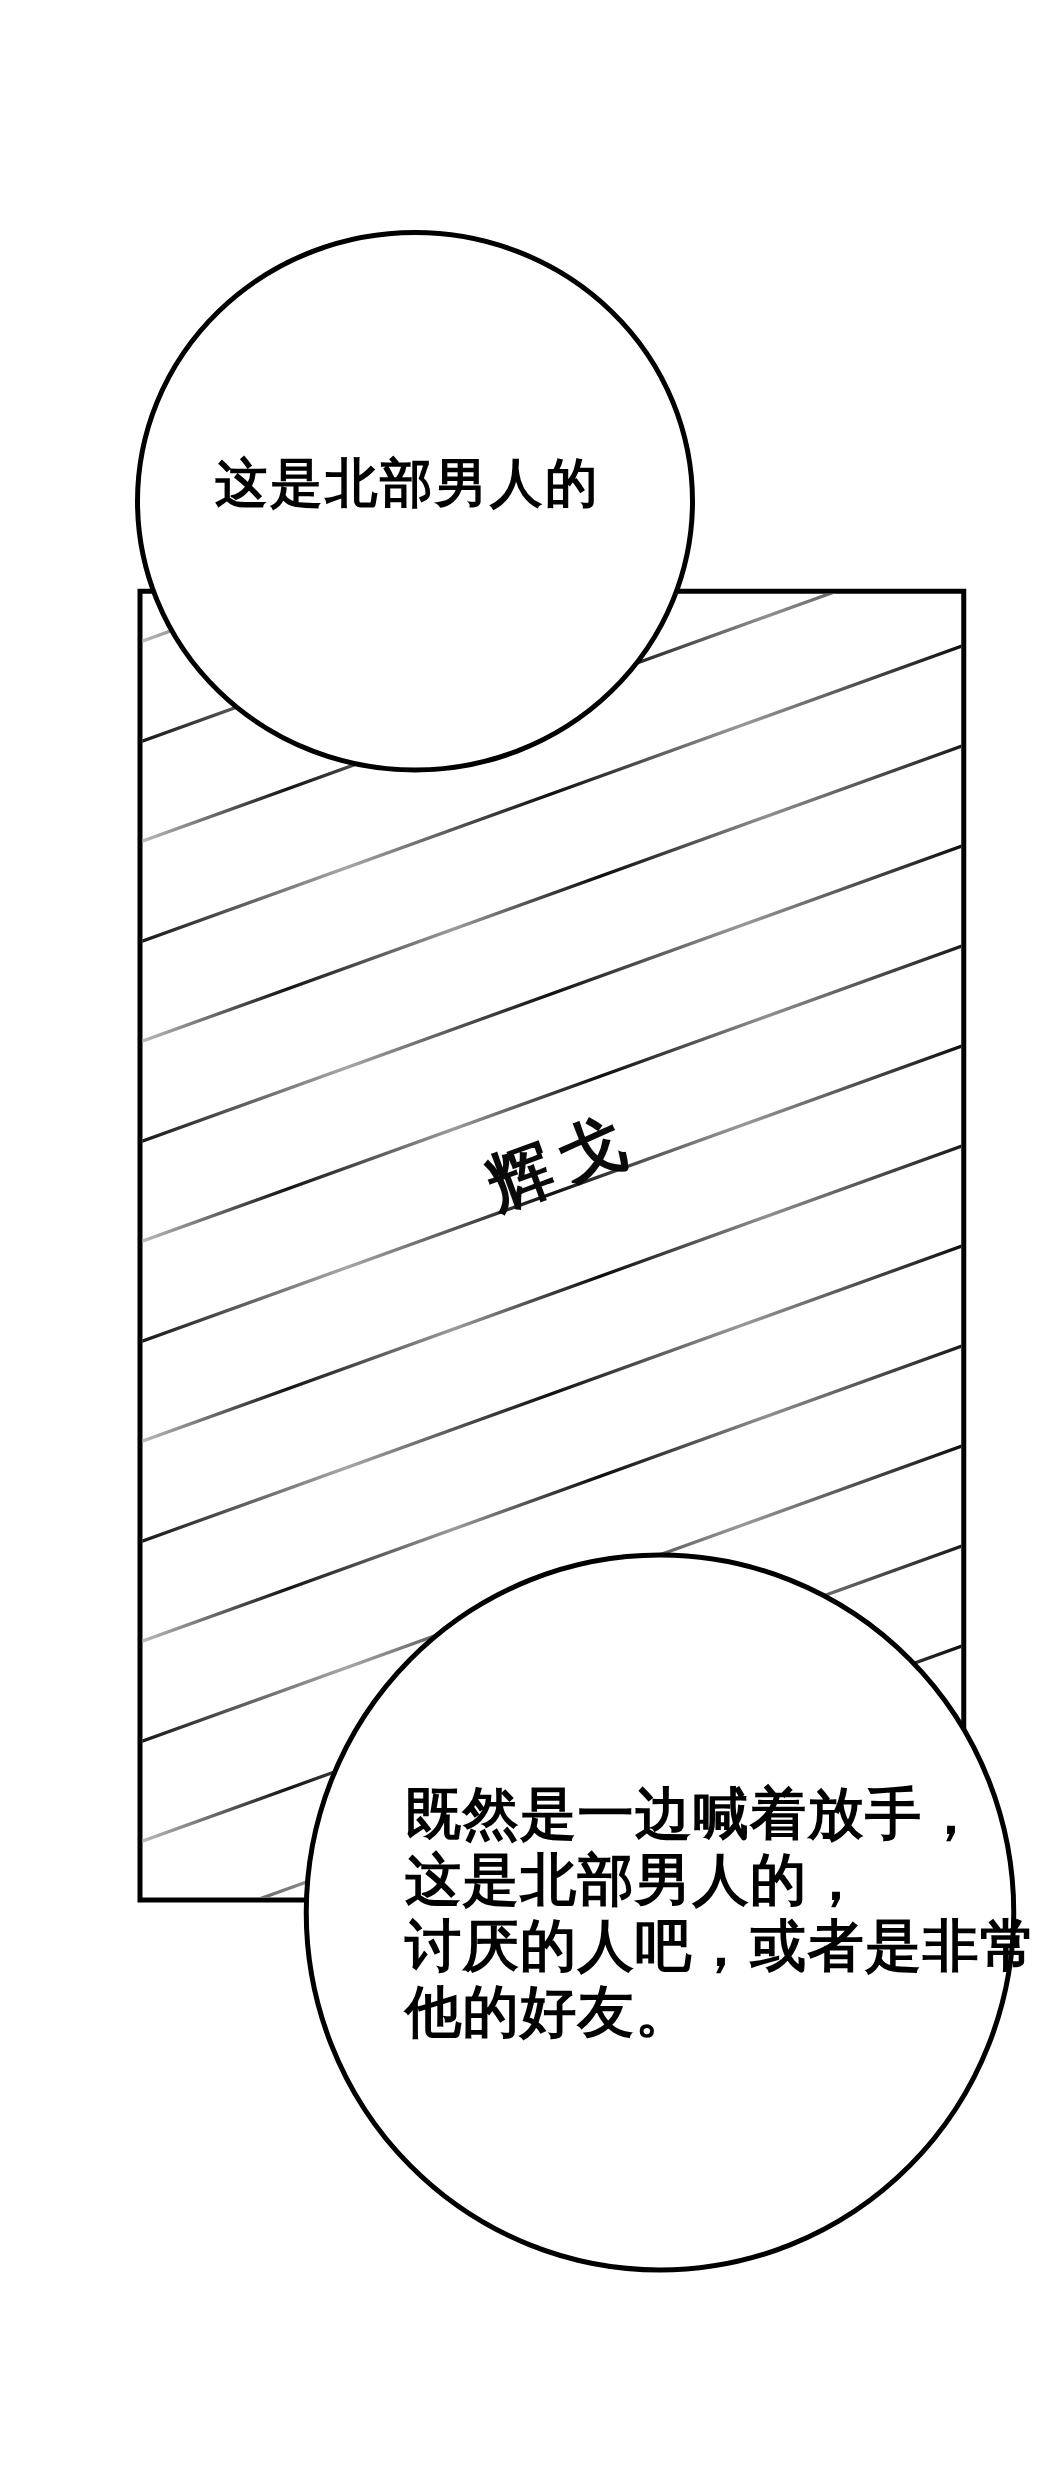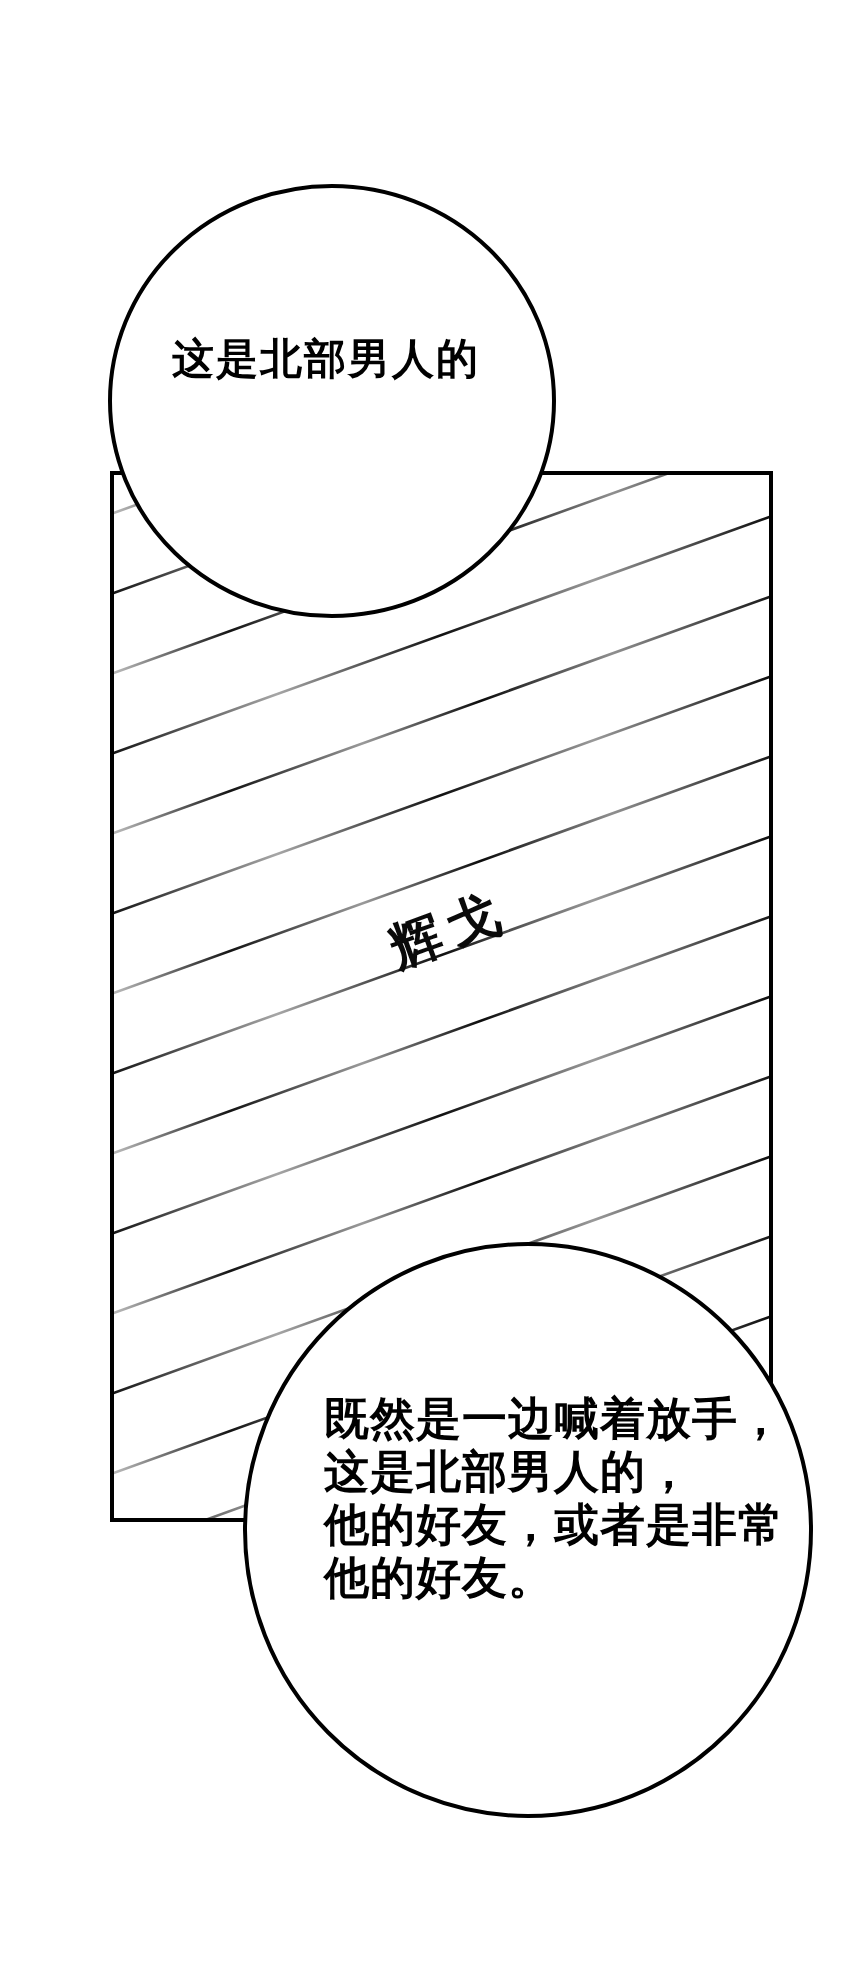--- a/index.html
+++ b/index.html
@@ -2,26 +2,26 @@
 <html><head>
 <meta charset="utf-8">
 <style>
   html,body{margin:0;padding:0;background:#ffffff;}
   .canvas{
     position:relative;width:850px;height:1984px;background:#ffffff;
     overflow:hidden;color:#000;
     font-family:"Liberation Sans","DejaVu Sans",sans-serif;
   }
   svg.art{position:absolute;left:0;top:0;}
-  .bubble-text{position:absolute;font-weight:600;color:#000;}
+  .bubble-text{position:absolute;font-weight:600;color:#000;margin-top:28px;}
   .bubble-text.top{
     left:172px;top:331px;font-size:42px;line-height:55px;letter-spacing:2px;
   }
   .bubble-text.bottom{
-    left:324px;top:1396px;font-size:45px;line-height:53px;letter-spacing:1px;font-family:Liberation Mono, monospace;
+    left:324px;top:1396px;font-size:45px;line-height:53px;letter-spacing:1px;
   }
   .handwriting{
     position:absolute;left:392px;top:916px;
     font-size:52px;font-weight:700;letter-spacing:10px;white-space:nowrap;
     transform:rotate(-20deg);transform-origin:left center;color:#0a0a0a;
   }
 </style>
 </head>
 <body>
 
@@ -77,17 +77,17 @@
 
   <div class="handwriting">辉戈</div>
 
   <div class="bubble-text top">
     <div>这是北部男人的</div>
   </div>
 
   <div class="bubble-text bottom">
     <div>既然是一边喊着放手，</div>
     <div>这是北部男人的，</div>
-    <div>他的好友，或者是非常</div>
+    <div>讨厌的人吧，或者是非常</div>
     <div>他的好友。</div>
   </div>
 
 </div>
 
 </body></html>

